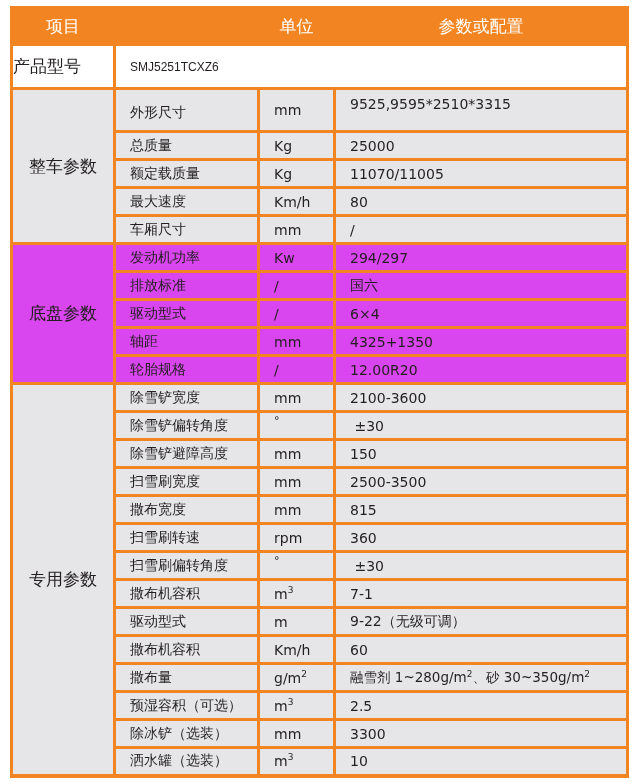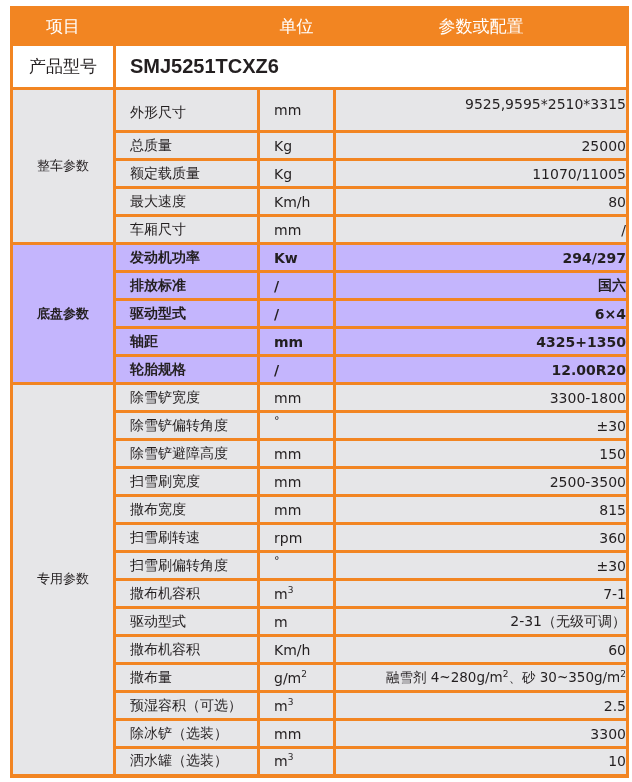--- a/index.html
+++ b/index.html
@@ -44,55 +44,54 @@
     vertical-align: middle;
     border-color: #f28522;
   }
   .model-row td {
     background: #ffffff;
     height: 44px;
     vertical-align: middle;
   }
   .model-label {
     font-size: 17px;
-    text-align: center;
+    text-align: left;
     letter-spacing: 0px;
   }
   .model-value {
-    font-size: 20px;
-    font-weight: bold;
+    font-size: 12px;
+    font-weight: normal;
     padding-left: 14px !important;
     font-family: "Liberation Sans", "DejaVu Sans", sans-serif;
   }
   .sec-gray td { background: #e6e6e8; }
-  .sec-white td { background: #c4b5fd; font-weight: bold; }
+  .sec-white td { background: #d946ef; }
 
   .group-label {
     text-align: center;
     vertical-align: middle;
-    font-size: 13px;
+    font-size: 17px;
   }
   .param-name {
     font-size: 14px;
     padding-left: 14px !important;
     vertical-align: middle;
     white-space: nowrap;
   }
   .unit {
     font-size: 14px;
     padding-left: 14px !important;
     vertical-align: middle;
     white-space: nowrap;
   }
   .value {
     font-size: 14px;
     padding-left: 14px !important;
     vertical-align: middle;
     white-space: nowrap;
-    text-align: right;
   }
   .row-std td { height: 28px; }
   .row-tall td { height: 43px; }
   .row-tall .value { vertical-align: top; padding-top: 6px !important; }
   .row-tall .param-name { vertical-align: middle; padding-top: 6px !important; }
   .sup {
     font-size: 9px;
     vertical-align: super;
     line-height: 0;
   }
@@ -178,21 +177,21 @@
     <tr class="sec-white row-std">
       <td class="param-name">轮胎规格</td>
       <td class="unit">/</td>
       <td class="value">12.00R20</td>
     </tr>
 
     <tr class="sec-gray row-std">
       <td class="group-label" rowspan="14">专用参数</td>
       <td class="param-name">除雪铲宽度</td>
       <td class="unit">mm</td>
-      <td class="value">3300-1800</td>
+      <td class="value">2100-3600</td>
     </tr>
     <tr class="sec-gray row-std">
       <td class="param-name">除雪铲偏转角度</td>
       <td class="unit"><span class="deg">°</span></td>
       <td class="value">&nbsp;<span>±30</span></td>
     </tr>
     <tr class="sec-gray row-std">
       <td class="param-name">除雪铲避障高度</td>
       <td class="unit">mm</td>
       <td class="value">150</td>
@@ -218,31 +217,31 @@
       <td class="value">&nbsp;<span>±30</span></td>
     </tr>
     <tr class="sec-gray row-std">
       <td class="param-name">撒布机容积</td>
       <td class="unit"><span>m</span><span class="sup">3</span></td>
       <td class="value">7-1</td>
     </tr>
     <tr class="sec-gray row-std">
       <td class="param-name">驱动型式</td>
       <td class="unit">m</td>
-      <td class="value">2-31（无级可调）</td>
+      <td class="value">9-22（无级可调）</td>
     </tr>
     <tr class="sec-gray row-std">
       <td class="param-name">撒布机容积</td>
       <td class="unit">Km/h</td>
       <td class="value">60</td>
     </tr>
     <tr class="sec-gray row-std">
       <td class="param-name">撒布量</td>
       <td class="unit"><span>g/m</span><span class="sup">2</span></td>
-      <td class="value" style="font-size:13.5px;"><span>融雪剂 4~280g/m</span><span class="sup">2</span><span>、砂 30~350g/m</span><span class="sup">2</span></td>
+      <td class="value" style="font-size:13.5px;"><span>融雪剂 1~280g/m</span><span class="sup">2</span><span>、砂 30~350g/m</span><span class="sup">2</span></td>
     </tr>
     <tr class="sec-gray row-std">
       <td class="param-name">预湿容积（可选）</td>
       <td class="unit"><span>m</span><span class="sup">3</span></td>
       <td class="value">2.5</td>
     </tr>
     <tr class="sec-gray row-std">
       <td class="param-name">除冰铲（选装）</td>
       <td class="unit">mm</td>
       <td class="value">3300</td>

